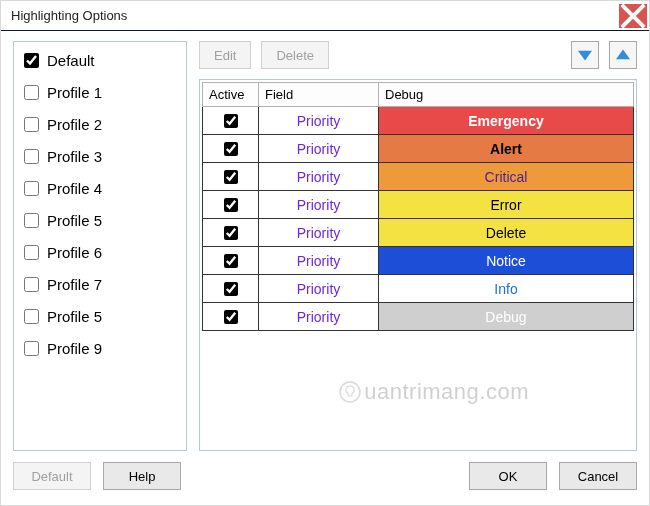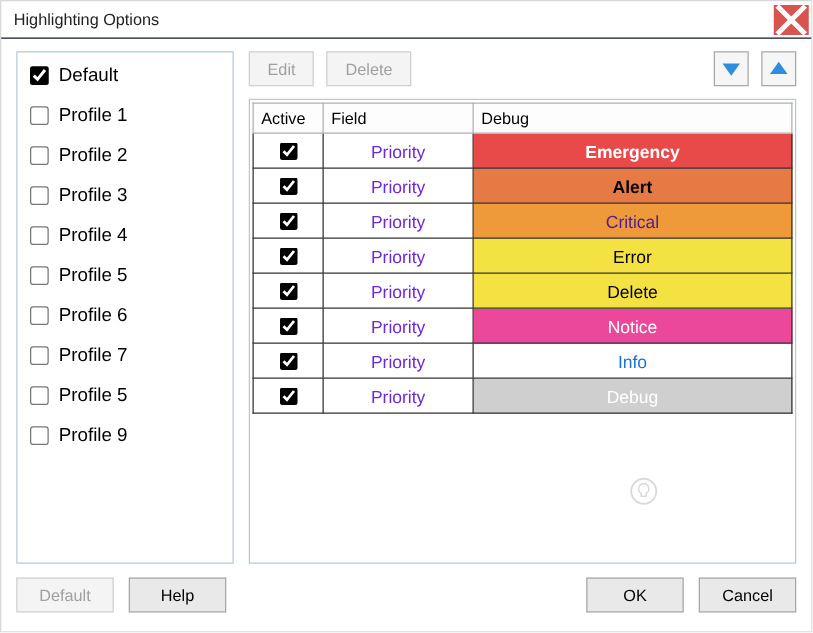--- a/index.html
+++ b/index.html
@@ -284,21 +284,21 @@
                 <td class="match-cell" style="background: rgb(244, 226, 66); color: rgb(0, 0, 0); font-weight: 400;">Error</td>
               </tr>
               <tr>
                 <td class="active-cell"><input type="checkbox" checked="" style=""></td>
                 <td class="field-cell">Priority</td>
                 <td class="match-cell" style="background: rgb(244, 226, 66); color: rgb(0, 0, 0); font-weight: 400;">Delete</td>
               </tr>
               <tr>
                 <td class="active-cell"><input type="checkbox" checked="" style=""></td>
                 <td class="field-cell">Priority</td>
-                <td class="match-cell" style="background: #ec4899; color: rgb(255, 255, 255); font-weight: 400;">Notice</td>
+                <td class="match-cell" style="background: #1d4ed8; color: rgb(255, 255, 255); font-weight: 400;">Notice</td>
               </tr>
               <tr>
                 <td class="active-cell"><input type="checkbox" checked="" style=""></td>
                 <td class="field-cell">Priority</td>
                 <td class="match-cell" style="background: rgb(255, 255, 255); color: rgb(30, 111, 216); font-weight: 400;">Info</td>
               </tr>
               <tr>
                 <td class="active-cell"><input type="checkbox" checked="" style=""></td>
                 <td class="field-cell">Priority</td>
                 <td class="match-cell" style="background: rgb(207, 207, 207); color: rgb(255, 255, 255); font-weight: 400;">Debug</td>
@@ -316,15 +316,16 @@
     <div class="spacer"></div>
     <button class="btn">OK</button>
     <button class="btn">Cancel</button>
   </div>
 
   <div class="watermark">
     <svg viewBox="0 0 24 24">
       <circle cx="12" cy="12" r="10" fill="none" stroke="#bbb" stroke-width="1.5"></circle>
       <path d="M12 6a4 4 0 0 0-2 7.5V16h4v-2.5A4 4 0 0 0 12 6z" fill="none" stroke="#bbb" stroke-width="1.2"></path>
     </svg>
+    <span>uantrimang.com</span>
   </div>
 
 </div>
 
 </body></html>

